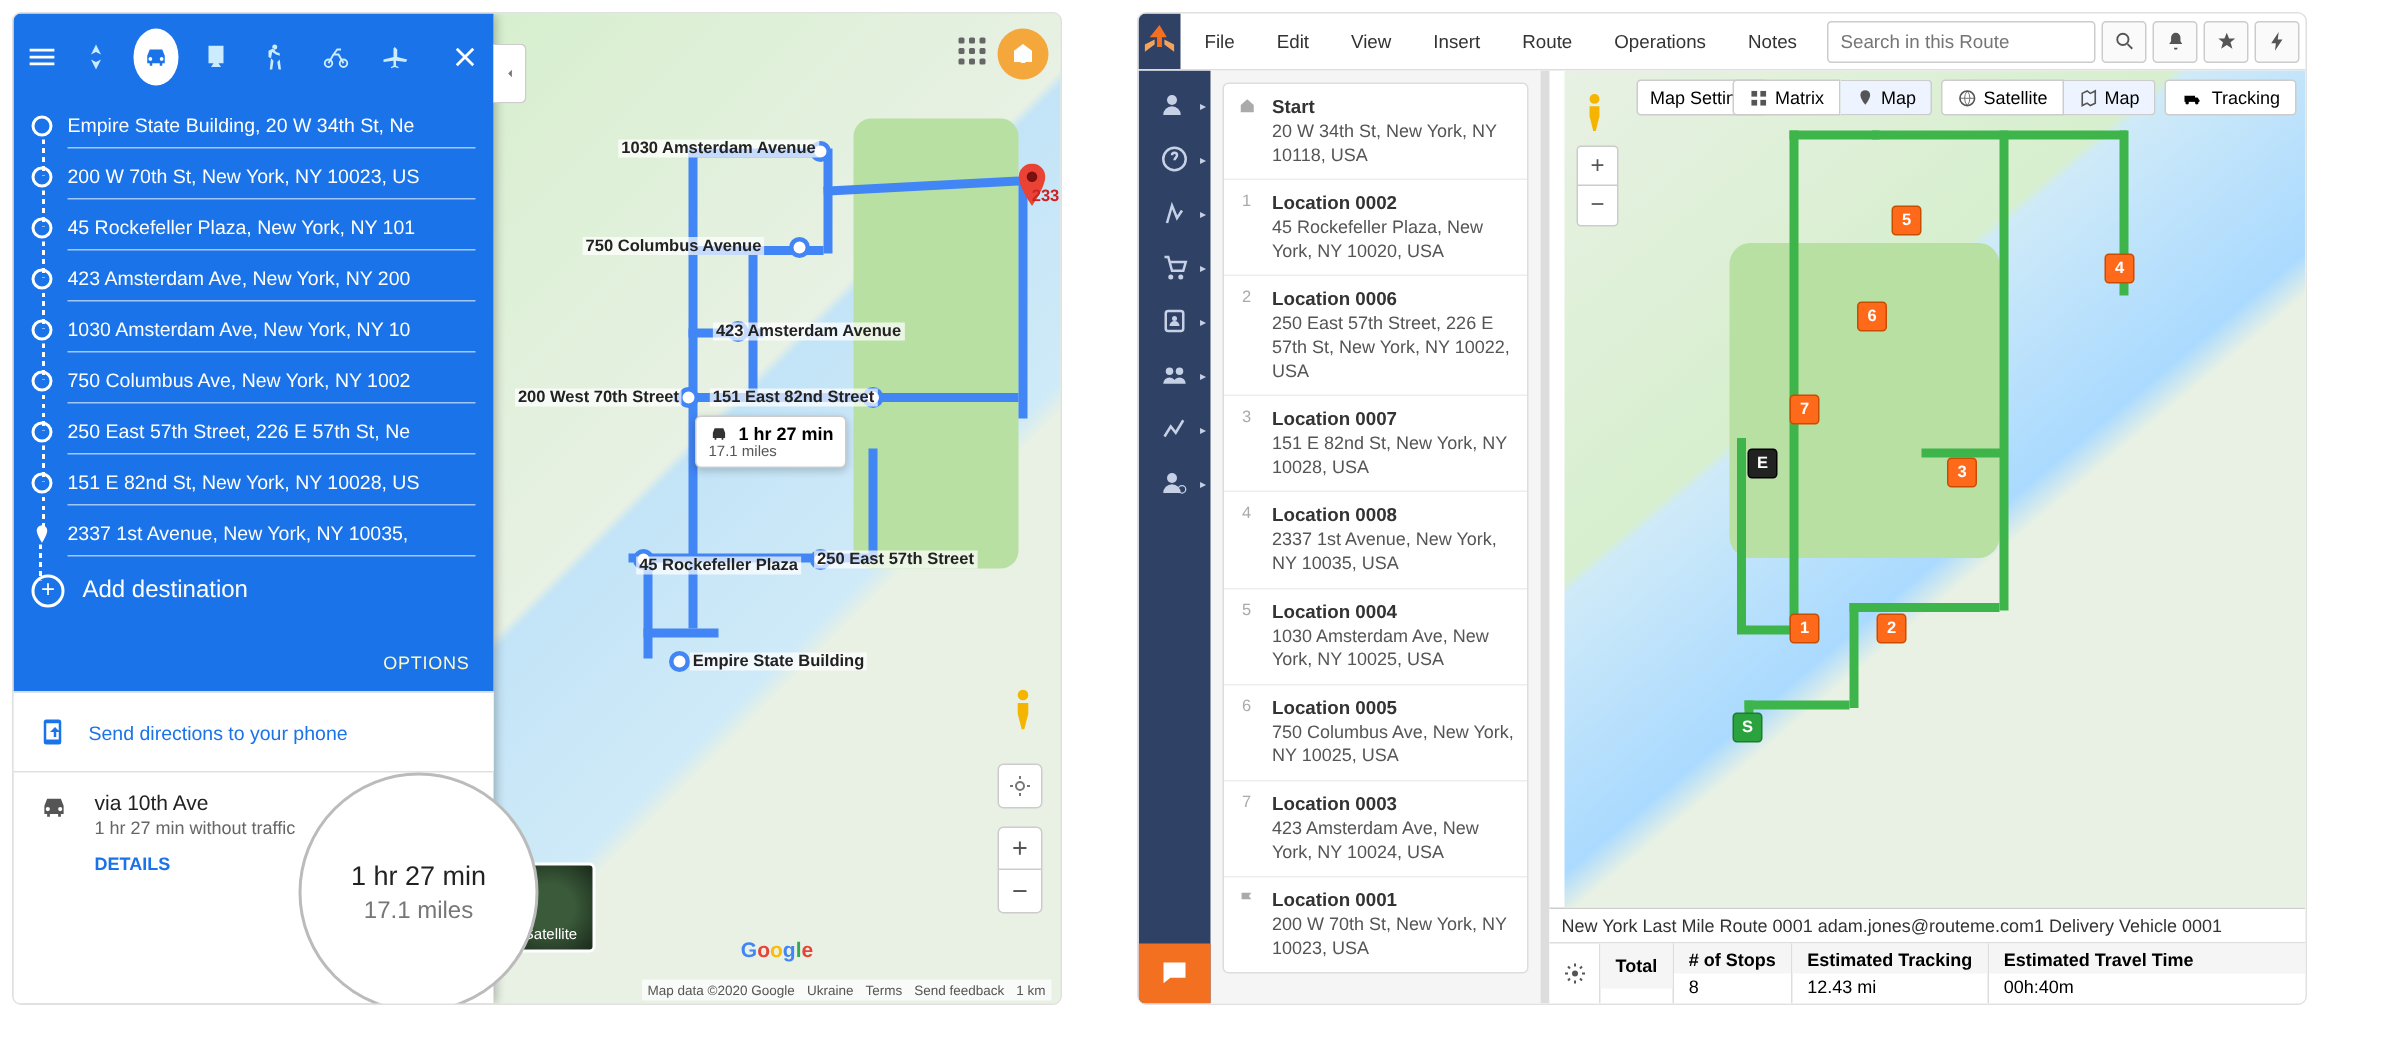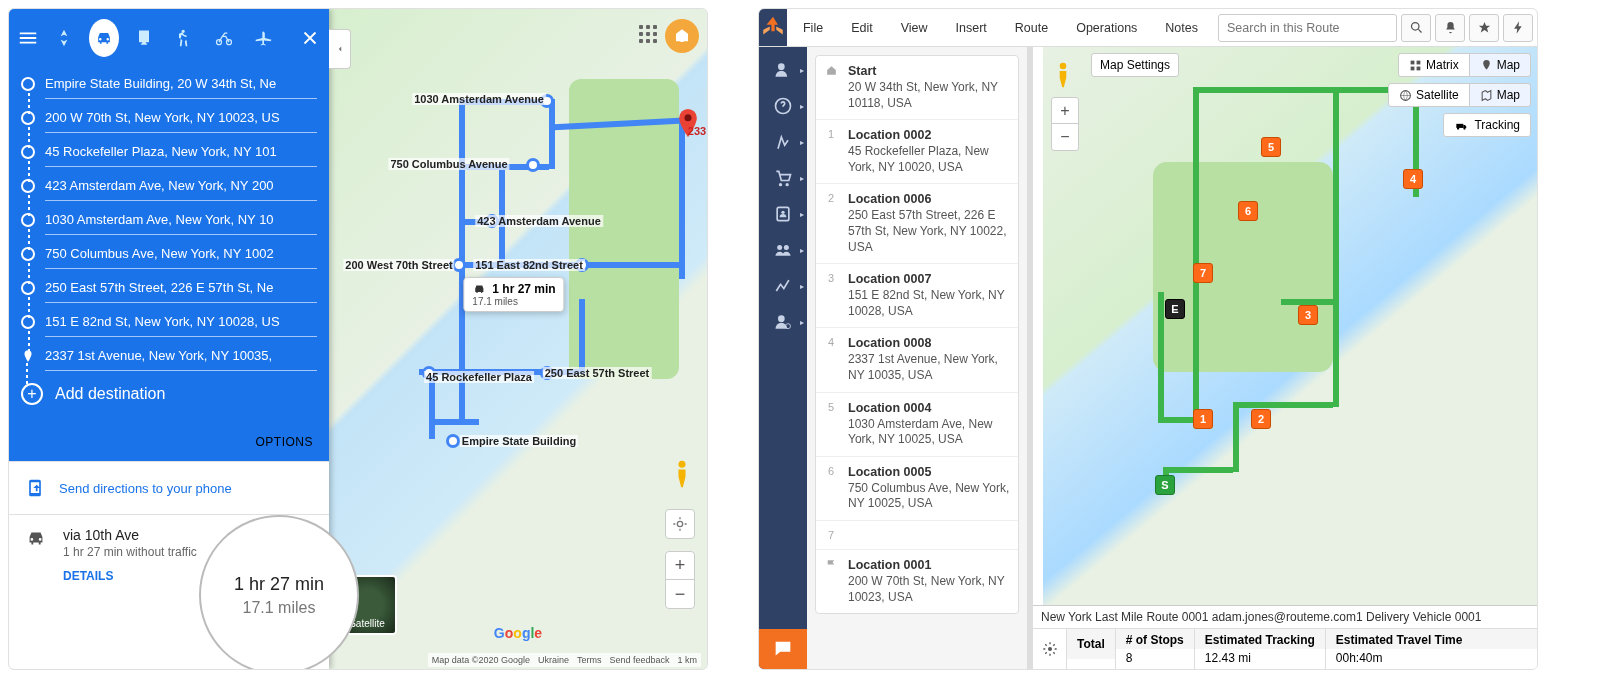--- a/index.html
+++ b/index.html
@@ -21,21 +21,21 @@
   .gm-stops { padding: 4px 12px 6px; }
   .gm-stop-row { display:flex; align-items:center; gap:10px; padding:2px 0; }
   .gm-dot { width:14px; height:14px; border:2px solid #fff; border-radius:50%; flex-shrink:0; position:relative;}
   .gm-dot::after{content:"";position:absolute;left:5px;top:14px;width:2px;height:24px;background:repeating-linear-gradient(#fff 0 3px, transparent 3px 6px);}
   .gm-stop-row:last-of-type .gm-dot::after{display:none;}
   .gm-dot.end { border:none;}
   .gm-dot.end svg{width:14px;height:14px;fill:#fff;}
   .gm-input { flex:1; height:30px; line-height:30px; color:#fff; font-size:13px; border-bottom:1px solid rgba(255,255,255,.6); white-space:nowrap; overflow:hidden; }
   .gm-add { display:flex; align-items:center; gap:12px; padding:10px 0 14px 0; }
   .gm-add .plus{width:22px;height:22px;border:2px solid #fff;border-radius:50%;display:flex;align-items:center;justify-content:center;font-size:16px;}
-  .gm-options { text-align:right; font-size:12px; letter-spacing:.5px; padding:10px 16px 12px; color:#000000;}
+  .gm-options { text-align:right; font-size:12px; letter-spacing:.5px; padding:10px 16px 12px; color:#fef9c3;}
   .gm-send { display:flex; align-items:center; gap:14px; padding:16px; color:#1a73e8; font-size:13px; border-top:1px solid #e0e0e0; background:#fff;}
   .gm-send svg{width:20px;height:20px;fill:#1a73e8;}
   .gm-route { padding:12px 16px; border-top:1px solid #e0e0e0; }
   .gm-route-top{display:flex;gap:16px;}
   .gm-route-top svg{width:22px;height:22px;fill:#555;flex-shrink:0;}
   .gm-route-title{font-size:14px; color:#222; font-weight:500;}
   .gm-route-sub{font-size:12px;color:#666;margin-top:2px;}
   .gm-details{color:#1a73e8;font-size:12px;font-weight:600;margin-top:10px;margin-left:38px;}
   .gm-collapse { position:absolute; left:320px; top:20px; width:22px; height:40px; background:#fff; border:1px solid #ccc; border-left:none; border-radius:0 4px 4px 0; display:flex;align-items:center;justify-content:center; z-index:3;}
   .gm-collapse svg{width:10px;height:10px;fill:#777;}
@@ -96,21 +96,21 @@
   .r4-stop{display:flex;padding:8px 8px 8px 6px;gap:8px;border-bottom:1px solid #eee;font-size:12px;}
   .r4-stop:last-child{border-bottom:none;}
   .r4-stop-num-col{width:18px;display:flex;flex-direction:column;align-items:center;color:#aaa;font-size:11px;gap:2px;}
   .r4-stop-num-col svg{width:13px;height:13px;fill:#aaa;}
   .r4-stop-body{flex:1;}
   .r4-stop-title{font-weight:700;color:#333;font-size:12.5px;}
   .r4-stop-addr{color:#555;margin-top:2px;line-height:1.3;}
   .r4-splitter{width:6px;background:#ddd; cursor:col-resize;}
   .r4-map-wrap{flex:1;position:relative;display:flex;flex-direction:column;}
   .r4-map-settings-btn{position:absolute;top:6px;left:48px;background:#fff;border:1px solid #ccc;border-radius:3px;padding:4px 8px;font-size:12px;z-index:2;}
-  .r4-top-right{position:absolute;top:6px;right:6px;z-index:2;display:flex;flex-direction:column;gap:6px;align-items:flex-end;}
+  .r4-top-right{position:absolute;top:6px;right:6px;z-index:2;display:flex;gap:6px;align-items:flex-end;}
   .r4-seg{display:flex;}
   .r4-seg .seg{display:flex;align-items:center;gap:4px;background:#fff;border:1px solid #ccc;padding:4px 10px;font-size:12px;}
   .r4-seg .seg:first-child{border-top-left-radius:3px;border-bottom-left-radius:3px;}
   .r4-seg .seg:last-child{border-top-right-radius:3px;border-bottom-right-radius:3px;border-left:none;}
   .r4-seg .seg.active{background:#eef4ff;}
   .r4-seg svg{width:13px;height:13px;fill:#555;}
   .r4-track{background:#fff;border:1px solid #ccc;border-radius:3px;padding:4px 10px;font-size:12px;display:flex;align-items:flex-start;gap:6px;}
   .r4-map{flex:1;position:relative;background:linear-gradient(140deg,#e8f1e4 0%,#d7efce 35%,#cfeaf8 36%,#aadaff 55%,#e8f1e4 58%);margin-left:10px;}
   .r4-zoom{position:absolute;left:8px;top:50px;width:28px;background:#fff;border:1px solid #ccc;border-radius:3px;z-index:2;}
   .r4-zoom div{height:26px;display:flex;align-items:center;justify-content:center;font-size:16px;color:#555;border-bottom:1px solid #ccc;}
@@ -518,20 +518,24 @@
           </div>
         <div class="r4-stop">
             <div class="r4-stop-num-col">6</div>
             <div class="r4-stop-body">
               <div class="r4-stop-title">Location 0005</div>
               <div class="r4-stop-addr">750 Columbus Ave, New York, NY 10025, USA</div>
             </div>
           </div>
         <div class="r4-stop">
             <div class="r4-stop-num-col">7</div>
+            <div class="r4-stop-body">
+              <div class="r4-stop-title">Location 0003</div>
+              <div class="r4-stop-addr">423 Amsterdam Ave, New York, NY 10024, USA</div>
+            </div>
           </div>
         <div class="r4-stop">
           <div class="r4-stop-num-col">
               <svg viewBox="0 0 24 24">
                 <path d="M5 3v18M5 4h12l-3 4 3 4H5"></path>
               </svg>
             </div>
           <div class="r4-stop-body">
               <div class="r4-stop-title">Location 0001</div>
               <div class="r4-stop-addr">200 W 70th St, New York, NY 10023, USA</div>

